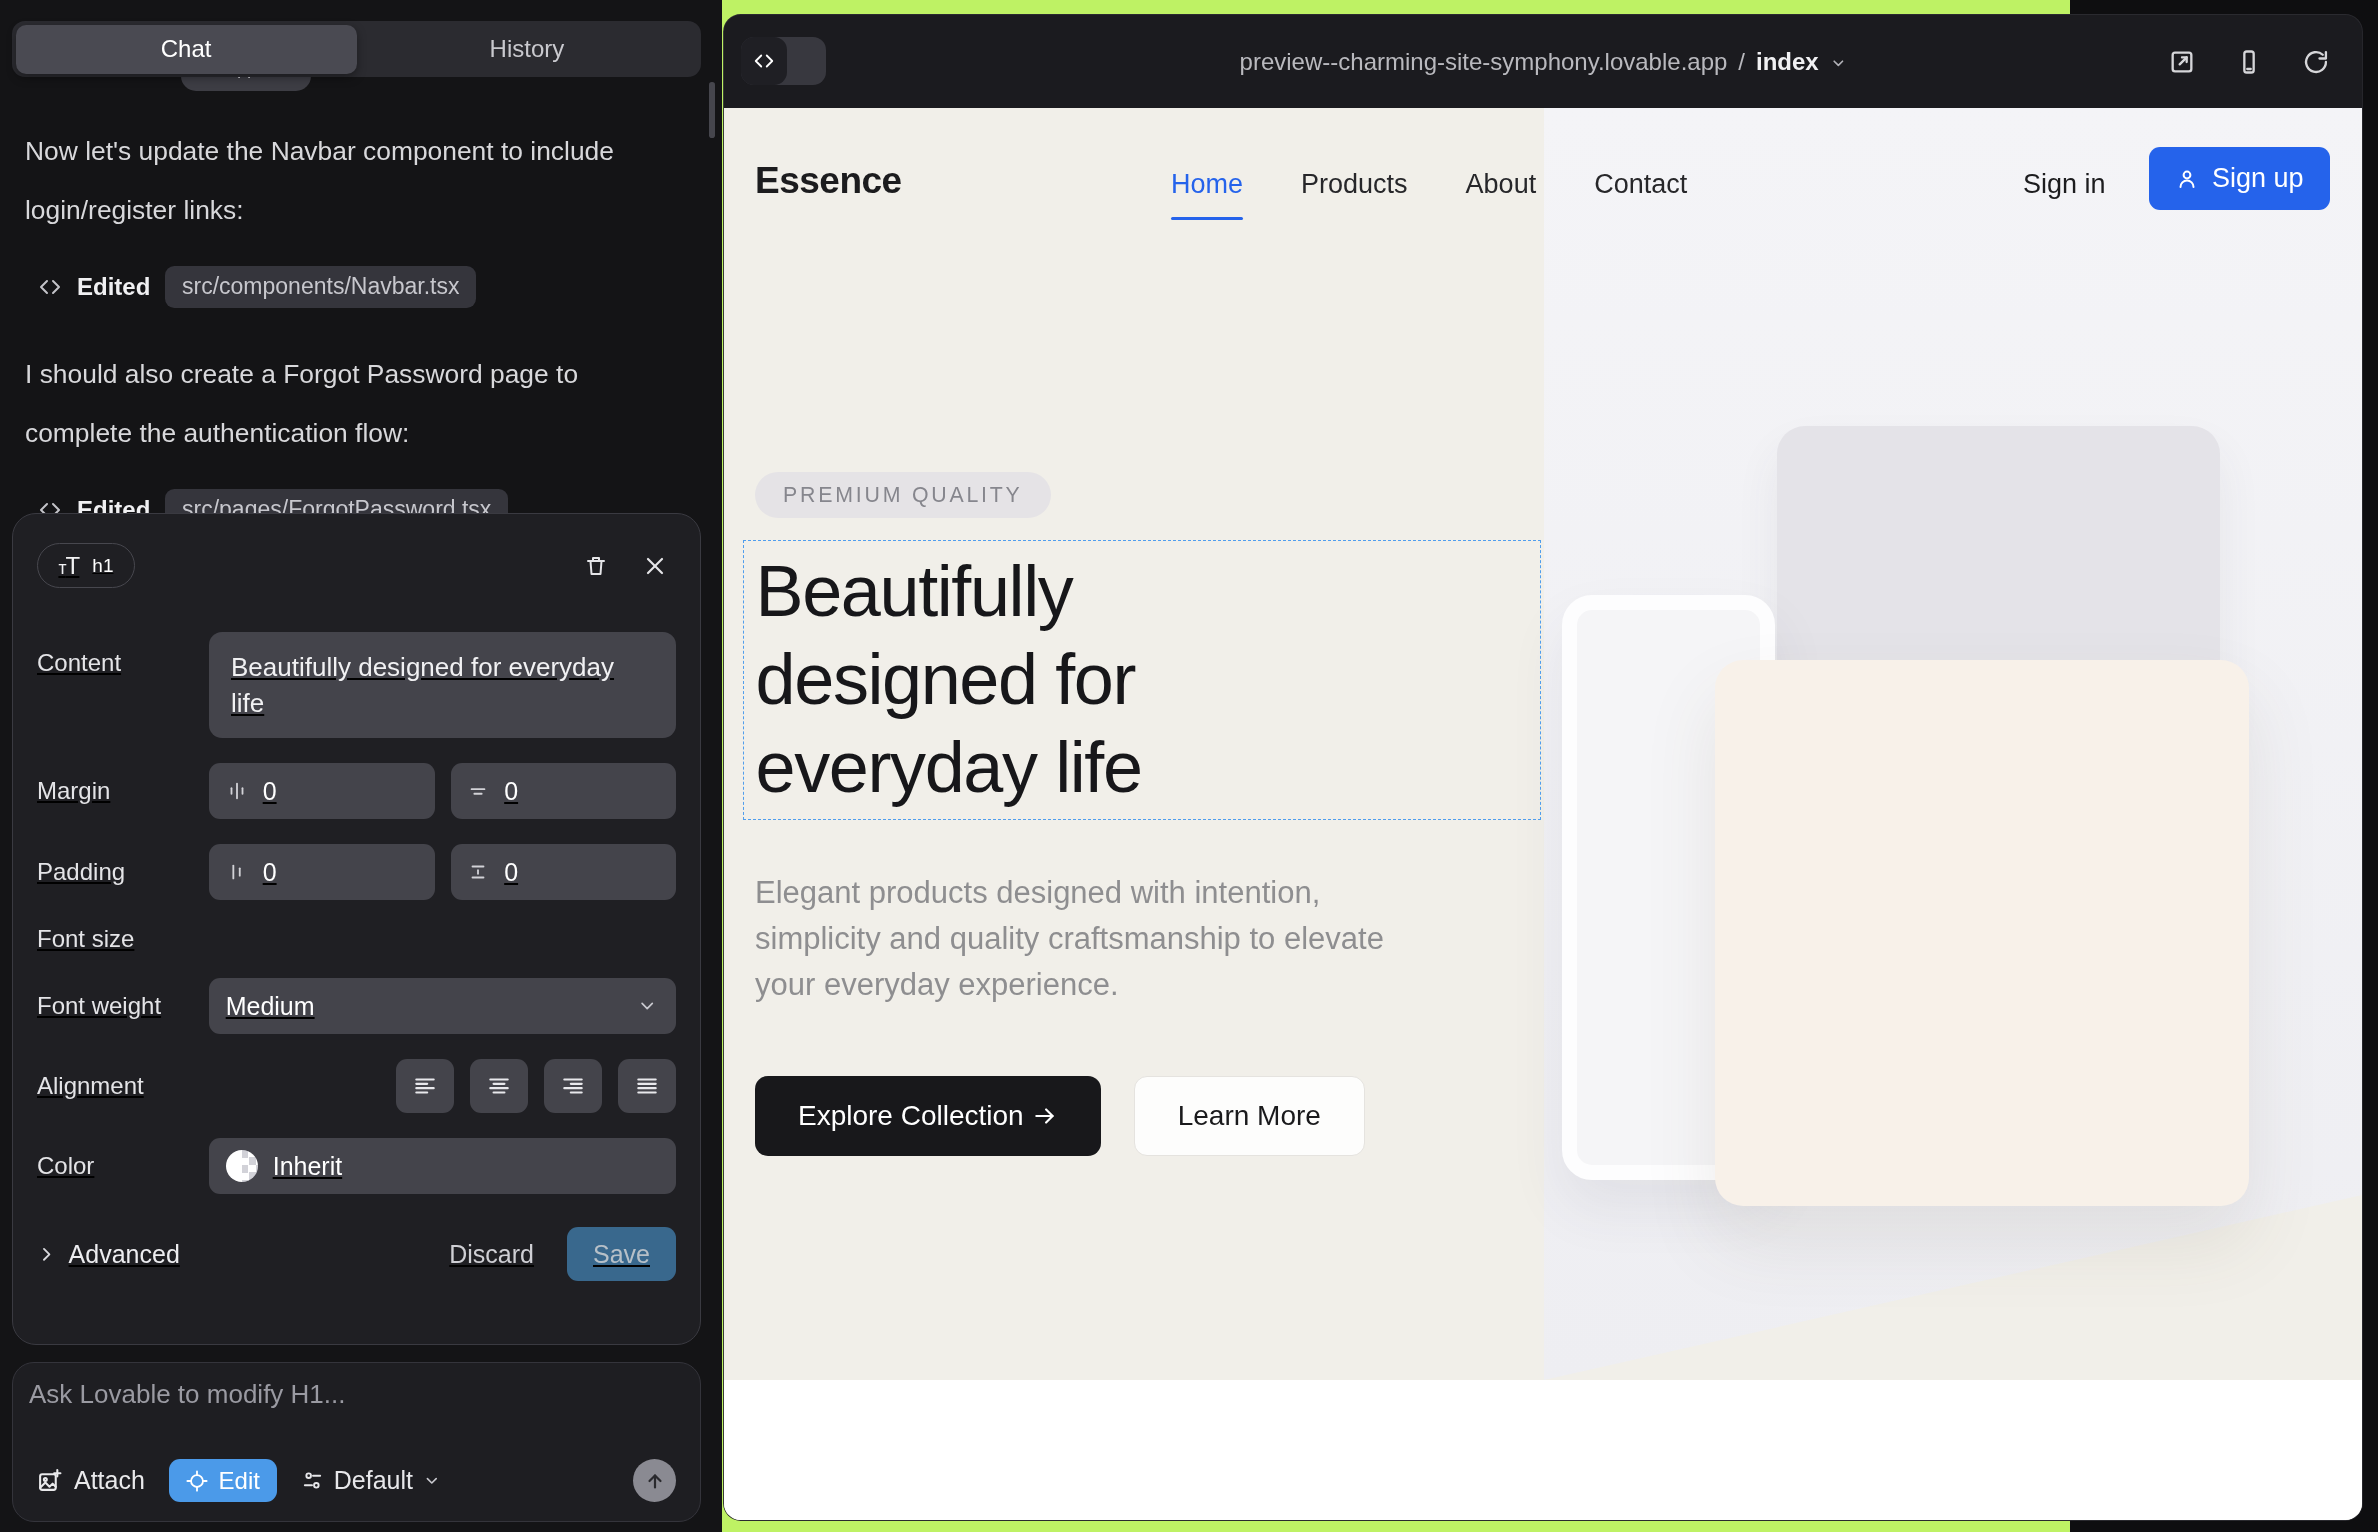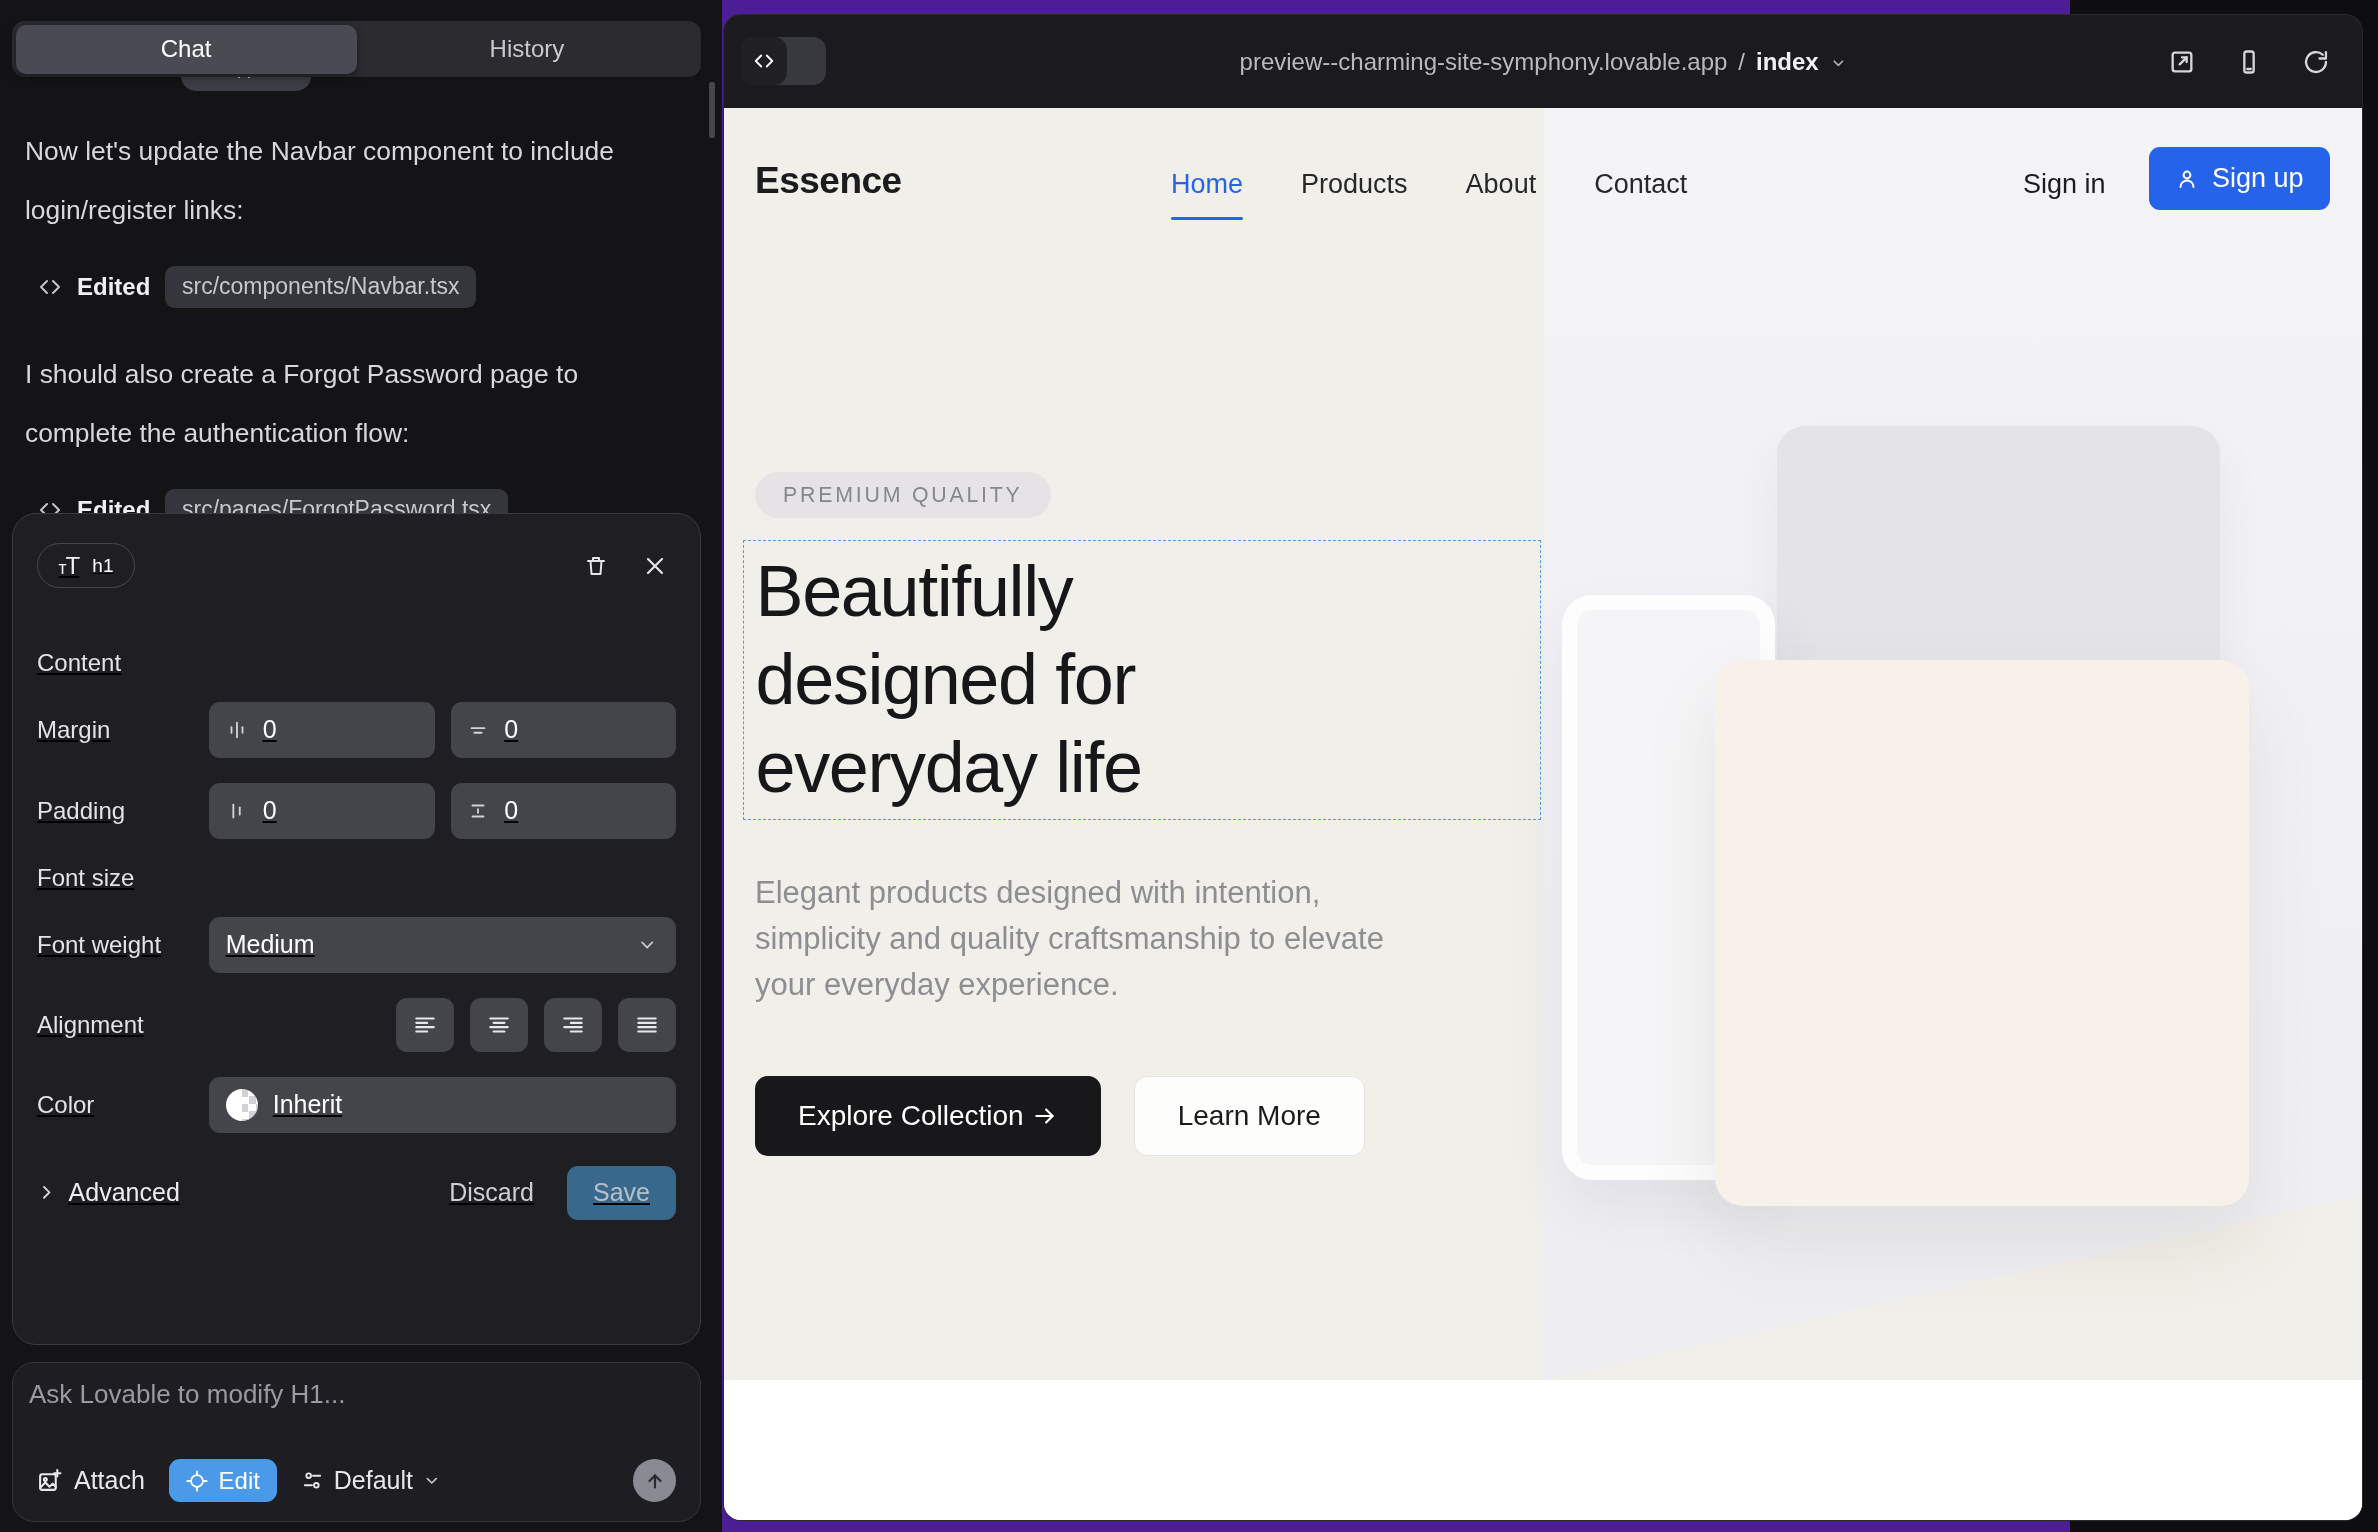--- a/index.html
+++ b/index.html
@@ -1,18 +1,18 @@
 <!DOCTYPE html>
 <html style="font-size:15px"><head>
 <meta charset="utf-8">
 <style>
   * { margin:0; padding:0; box-sizing:border-box; }
   html,body { width:2378px; height:1532px; background:#0e0e10; overflow:hidden;
     font-family:"Liberation Sans","DejaVu Sans",sans-serif; }
-  .stage { position:relative; width:2070px; height:1532px; background:#4c1d95; }
+  .stage { position:relative; width:2070px; height:1532px; background:#bef264; }
 
   
   .left { position:absolute; left:0; top:0; width:722px; height:1532px; background:#141416; }
   .tabbar { position:absolute; left:12px; top:21.3px; width:689px; height:56px;
     background:#2b2b30; border-radius:13px; display:flex; padding:3.7px; z-index:3; }
   .tab { flex:1; display:flex; align-items:center; justify-content:center;
     font-size:24px; color:#c9c9ce; border-radius:10.2px; cursor:pointer; }
   .tab.active { background:#4a4a52; color:#ffffff; box-shadow:0 3.7px 9.3px rgba(0,0,0,.35); }
   .peek-pill { position:absolute; left:181px; top:65px; width:130px; height:26px;
     background:#3d3d44; border-radius:0 0 15px 15px; z-index:2; display:flex;
@@ -198,20 +198,21 @@
                 <line x1="5" y1="5" x2="19" y2="19"></line>
                 <line x1="19" y1="5" x2="5" y2="19"></line>
               </svg>
           </span>
         </div>
       </div>
 
       <div class="ed-rows">
         <div class="ed-row top">
           <div class="ed-label">Content</div>
+          <div class="textarea">Beautifully designed for everyday life</div>
         </div>
 
         <div class="ed-row">
           <div class="ed-label">Margin</div>
           <div class="pairfields">
             <div class="field">
               <span class="ficon">
                 <svg width="22" height="22" viewBox="0 0 24 24" fill="none" stroke="currentColor" stroke-width="2" stroke-linecap="round">
                     <line x1="6" y1="9" x2="6" y2="15"></line>
                     <line x1="12" y1="4" x2="12" y2="20"></line>

